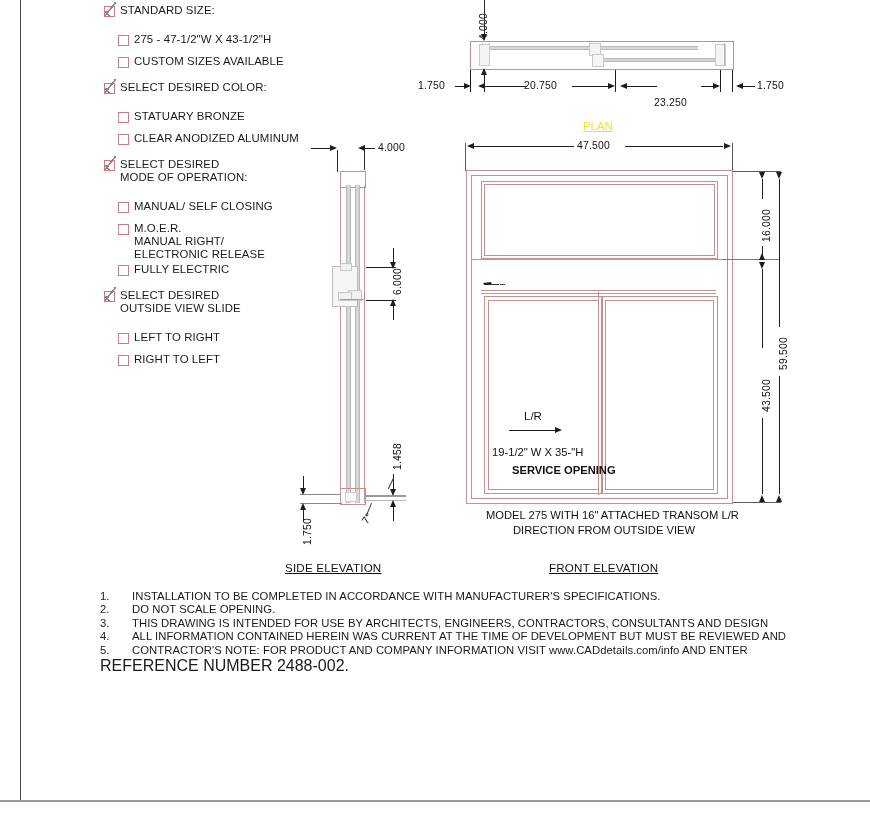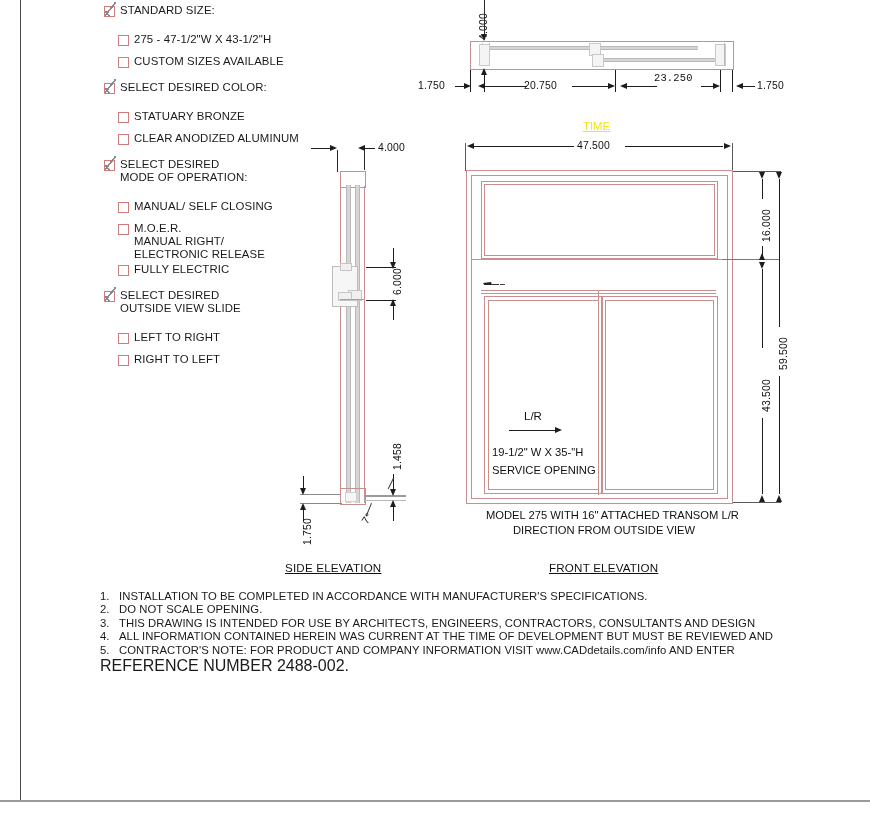--- a/index.html
+++ b/index.html
@@ -64,21 +64,21 @@
   .ar-r{border-top:3px solid transparent;border-bottom:3px solid transparent;border-left:7px solid #1d1d1d;}
   .ar-l{border-top:3px solid transparent;border-bottom:3px solid transparent;border-right:7px solid #1d1d1d;}
   .ar-u{border-left:3px solid transparent;border-right:3px solid transparent;border-bottom:7px solid #1d1d1d;}
   .ar-d{border-left:3px solid transparent;border-right:3px solid transparent;border-top:7px solid #1d1d1d;}
 
   
   .notes{position:absolute;left:100px;top:590px;width:700px;}
   .notes-title{font-size:11.5px;text-decoration:underline;letter-spacing:.2px;}
   .note{display:flex;font-size:11.3px;line-height:13.4px;letter-spacing:.05px;}
   .note .num{width:19px;flex:0 0 19px;}
-  .note .txt{flex:1;}
+  .note .txt{flex:1;margin-left:13px;}
 
   
   .titleblock{position:absolute;left:110px;top:740px;width:470px;height:70px;}
   .tb-circle{position:absolute;left:5px;top:3px;width:72px;height:72px;border:1px solid #555;border-radius:50%;}
   .tb-rule{position:absolute;left:40px;top:38px;width:408px;height:2px;background:#b5b5b5;}
   .tb-main{position:absolute;left:72px;top:8px;font-size:24px;letter-spacing:.3px;color:#111;}
   .tb-sub{position:absolute;left:72px;top:44px;font-size:11.2px;letter-spacing:.1px;color:#111;}
 
   .yellow{position:absolute;font-size:11.4px;color:#f2e31a;text-decoration:underline;white-space:nowrap;}
   .logo-stamp{position:absolute;width:26px;height:9px;overflow:hidden;}
@@ -214,31 +214,31 @@
     <div class="ar ar-l" style="left:478px;top:83px;"></div>
     <div class="ln lnh" style="left:485px;top:86px;width:42px;"></div>
     <div class="dim" style="left:524px;top:80px;">20.750</div>
     <div class="ln lnh" style="left:572px;top:86px;width:37px;"></div>
     <div class="ar ar-r" style="left:608px;top:83px;"></div>
     <div class="ln lnv" style="left:615px;top:70px;height:22px;"></div>
     <div class="ln lnv" style="left:484px;top:70px;height:22px;"></div>
 
     <div class="ar ar-l" style="left:620px;top:83px;"></div>
     <div class="ln lnh" style="left:627px;top:86px;width:30px;"></div>
-    <div class="dim" style="left:654px;top:72px;font-family:Liberation Mono, monospace;">23.250</div>
+    <div class="dim" style="left:654px;top:97px;">23.250</div>
     <div class="ln lnh" style="left:701px;top:86px;width:13px;"></div>
     <div class="ar ar-r" style="left:713px;top:83px;"></div>
     <div class="ln lnv" style="left:720px;top:70px;height:22px;"></div>
 
     <div class="ln lnv" style="left:732px;top:70px;height:22px;"></div>
     <div class="ar ar-l" style="left:736px;top:83px;"></div>
     <div class="ln lnh" style="left:743px;top:86px;width:12px;"></div>
     <div class="dim" style="left:757px;top:80px;">1.750</div>
 
-    <div class="yellow" style="left:583px;top:120px;">TIME</div>
+    <div class="yellow" style="left:583px;top:120px;">PLAN</div>
   </div>
 
   <div>
 
     <div class="ln lnh" style="left:311px;top:148px;width:20px;"></div>
     <div class="ar ar-r" style="left:330px;top:145px;"></div>
     <div class="ar ar-l" style="left:358px;top:145px;"></div>
     <div class="ln lnh" style="left:365px;top:148px;width:10px;"></div>
     <div class="dim" style="left:378px;top:142px;">4.000</div>
     <div class="ln lnv" style="left:337px;top:150px;height:22px;background:#2a2a2a;"></div>
@@ -329,21 +329,21 @@
     <div class="redbox" style="left:488px;top:300px;width:109px;height:188px;"></div>
     <div class="redbox" style="left:601px;top:296px;width:115px;height:196px;"></div>
     <div class="redbox" style="left:605px;top:300px;width:107px;height:188px;"></div>
     <div class="red redv" style="left:598px;top:290px;height:205px;"></div>
 
     <div class="cadtxt" style="left:524px;top:410px;font-size:11.5px;">L/R</div>
     <div class="ln lnh" style="left:509px;top:430px;width:47px;background:#1d1d1d;"></div>
     <div class="ar ar-r" style="left:555px;top:427px;"></div>
 
     <div class="cadtxt" style="left:492px;top:446px;">19-1/2" W X 35-"H</div>
-    <div class="cadtxt" style="left:492px;top:464px;">SERVICE OPENING</div>
+    <div class="cadtxt" style="left:512px;top:464px;font-weight:bold;">SERVICE OPENING</div>
 
     <div class="ln lnh" style="left:733px;top:171px;width:48px;background:#5a5a5a;"></div>
     <div class="ln lnh" style="left:722px;top:259px;width:58px;background:#7a7a7a;"></div>
     <div class="ln lnh" style="left:733px;top:502px;width:48px;background:#5a5a5a;"></div>
 
     <div class="ar ar-d" style="left:759px;top:172px;"></div>
     <div class="ln lnv" style="left:762px;top:179px;height:20px;"></div>
     <div class="dim vert" style="left:761px;top:242px;">16.000</div>
     <div class="ln lnv" style="left:762px;top:246px;height:10px;"></div>
     <div class="ar ar-u" style="left:759px;top:253px;"></div>

